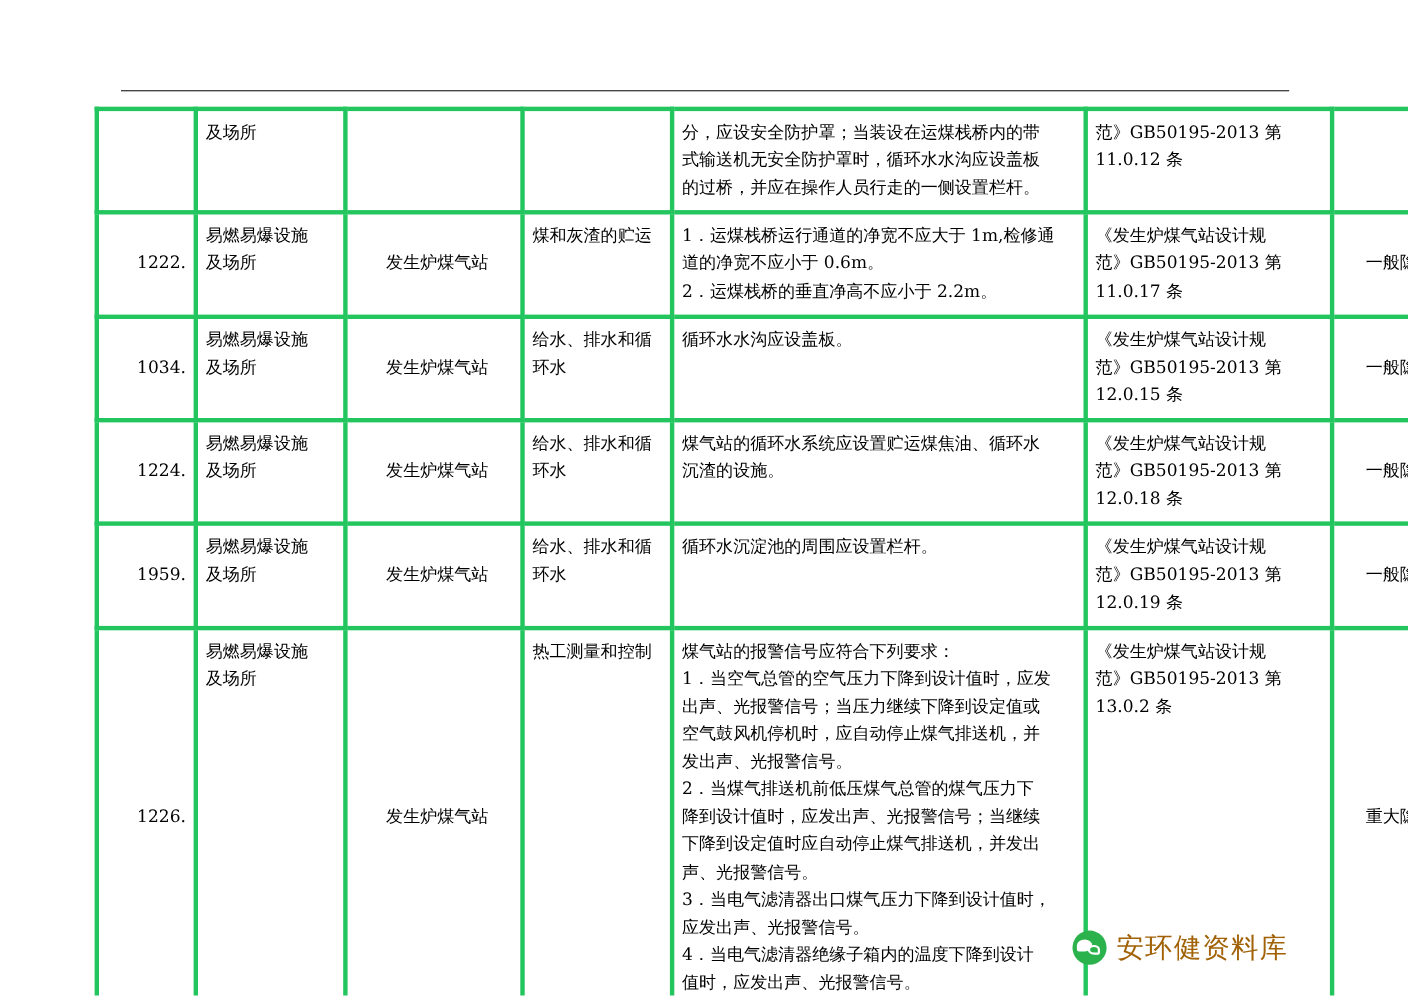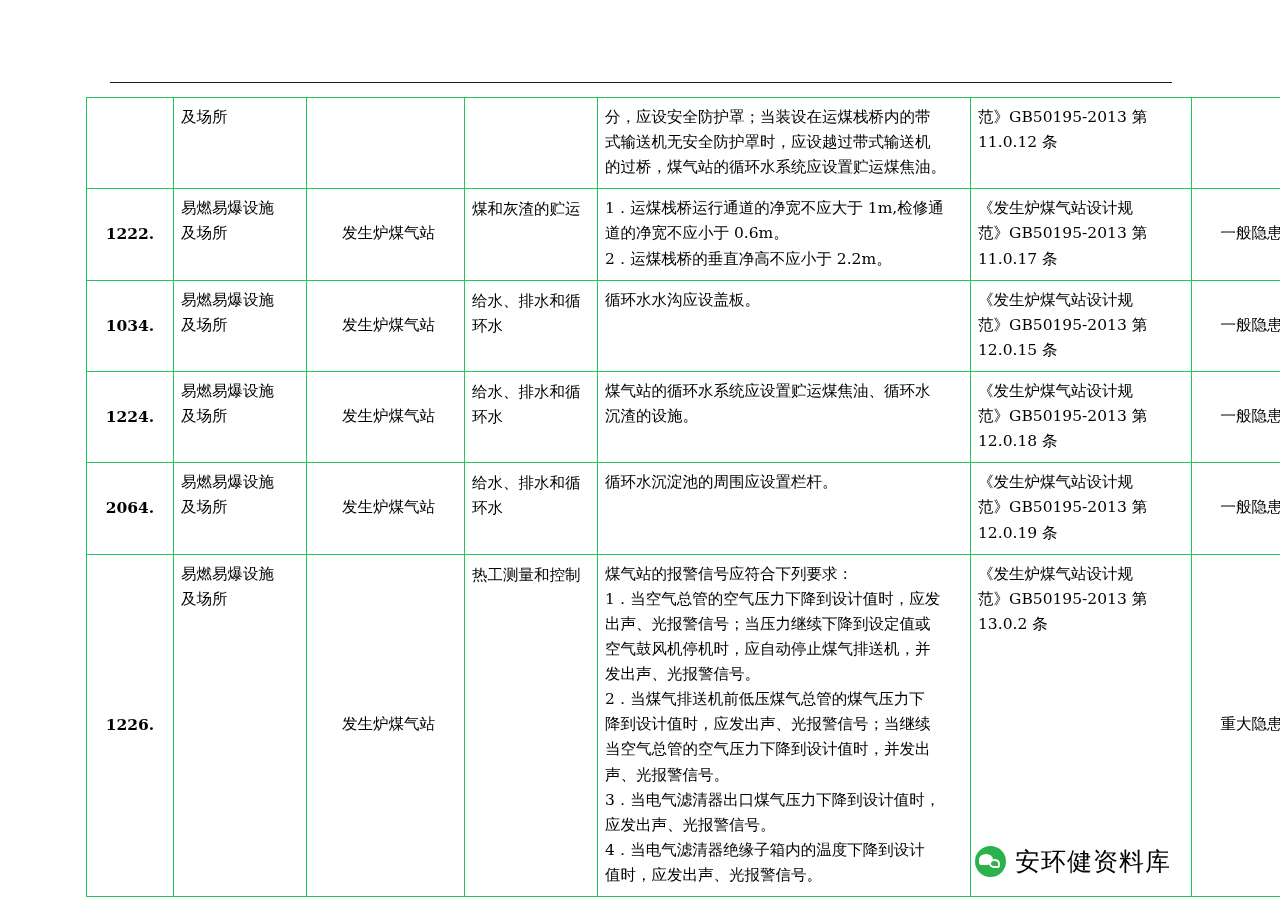--- a/index.html
+++ b/index.html
@@ -30,28 +30,28 @@
   }
   .doc-table {
     position: absolute;
     left: 86px;
     top: 97px;
     width: 1106px;
     border-collapse: collapse;
     table-layout: fixed;
   }
   .doc-table td {
-    border: 1px solid #22c55e;
+    border: 4px solid #22c55e;
     vertical-align: top;
     padding: 7px 7px 8px 7px;
     font-size: 15.5px;
     line-height: 1.62;
     font-family: "DejaVu Serif", "Liberation Serif", serif;
   }
-  td.c-num        { width: 72px;  text-align: center; vertical-align: middle; font-weight: bold; }
+  td.c-num        { width: 72px;  text-align: right; vertical-align: middle; }
   td.c-cat        { width: 118px; }
   td.c-site       { width: 115px; vertical-align: middle; text-align: left; padding-left: 35px;}
   td.c-sys        { width: 118px; font-family: Liberation Serif, serif; }
   td.c-desc       { width: 358px; }
   td.c-ref        { width: 206px; }
   td.c-level      { width: 105px; text-align: center; vertical-align: middle; }
 
   .mid { vertical-align: middle; }
   .ref-line { display: block; }
   .desc-line { display: block; }
@@ -87,21 +87,21 @@
     left: 14px; top: 13px;
     background: #2bb24c;
     border: 2px solid #ffffff;
     box-sizing: border-box;
     border-radius: 50% 50% 2px 50%;
   }
   .logo-text {
     font-family: "DejaVu Serif", "Liberation Serif", serif;
     font-size: 25px;
     letter-spacing: 1px;
-    color: #000000;
+    color: #a16207;
     white-space: nowrap;
   }
 </style>
 </head>
 <body>
 
 <div class="page">
 
   <div class="top-rule"></div>
 
@@ -110,22 +110,22 @@
 
       <tr>
         <td class="c-num"></td>
         <td class="c-cat">
           <span class="desc-line">及场所</span>
         </td>
         <td class="c-site"></td>
         <td class="c-sys"></td>
         <td class="c-desc">
           <span class="desc-line">分，应设安全防护罩；当装设在运煤栈桥内的带</span>
-          <span class="desc-line">式输送机无安全防护罩时，应设越过带式输送机</span>
-          <span class="desc-line">的过桥，煤气站的循环水系统应设置贮运煤焦油。</span>
+          <span class="desc-line">式输送机无安全防护罩时，循环水水沟应设盖板</span>
+          <span class="desc-line">的过桥，并应在操作人员行走的一侧设置栏杆。</span>
         </td>
         <td class="c-ref">
           <span class="ref-line">范》GB50195-2013 第</span>
           <span class="ref-line">11.0.12 条</span>
         </td>
         <td class="c-level"></td>
       </tr>
 
       <tr>
         <td class="c-num">1222.</td>
@@ -187,21 +187,21 @@
         </td>
         <td class="c-ref">
           <span class="ref-line">《发生炉煤气站设计规</span>
           <span class="ref-line">范》GB50195-2013 第</span>
           <span class="ref-line">12.0.18 条</span>
         </td>
         <td class="c-level">一般隐患</td>
       </tr>
 
       <tr>
-        <td class="c-num">2064.</td>
+        <td class="c-num">1959.</td>
         <td class="c-cat">
           <span class="desc-line">易燃易爆设施</span>
           <span class="desc-line">及场所</span>
         </td>
         <td class="c-site">发生炉煤气站</td>
         <td class="c-sys">
           <span class="desc-line">给水、排水和循</span>
           <span class="desc-line">环水</span>
         </td>
         <td class="c-desc mid">
@@ -224,21 +224,21 @@
         <td class="c-site">发生炉煤气站</td>
         <td class="c-sys mid">热工测量和控制</td>
         <td class="c-desc">
           <span class="desc-line">煤气站的报警信号应符合下列要求：</span>
           <span class="desc-line">1．当空气总管的空气压力下降到设计值时，应发</span>
           <span class="desc-line">出声、光报警信号；当压力继续下降到设定值或</span>
           <span class="desc-line">空气鼓风机停机时，应自动停止煤气排送机，并</span>
           <span class="desc-line">发出声、光报警信号。</span>
           <span class="desc-line">2．当煤气排送机前低压煤气总管的煤气压力下</span>
           <span class="desc-line">降到设计值时，应发出声、光报警信号；当继续</span>
-          <span class="desc-line">当空气总管的空气压力下降到设计值时，并发出</span>
+          <span class="desc-line">下降到设定值时应自动停止煤气排送机，并发出</span>
           <span class="desc-line">声、光报警信号。</span>
           <span class="desc-line">3．当电气滤清器出口煤气压力下降到设计值时，</span>
           <span class="desc-line">应发出声、光报警信号。</span>
           <span class="desc-line">4．当电气滤清器绝缘子箱内的温度下降到设计</span>
           <span class="desc-line">值时，应发出声、光报警信号。</span>
         </td>
         <td class="c-ref mid">
           <span class="ref-line">《发生炉煤气站设计规</span>
           <span class="ref-line">范》GB50195-2013 第</span>
           <span class="ref-line">13.0.2 条</span>

